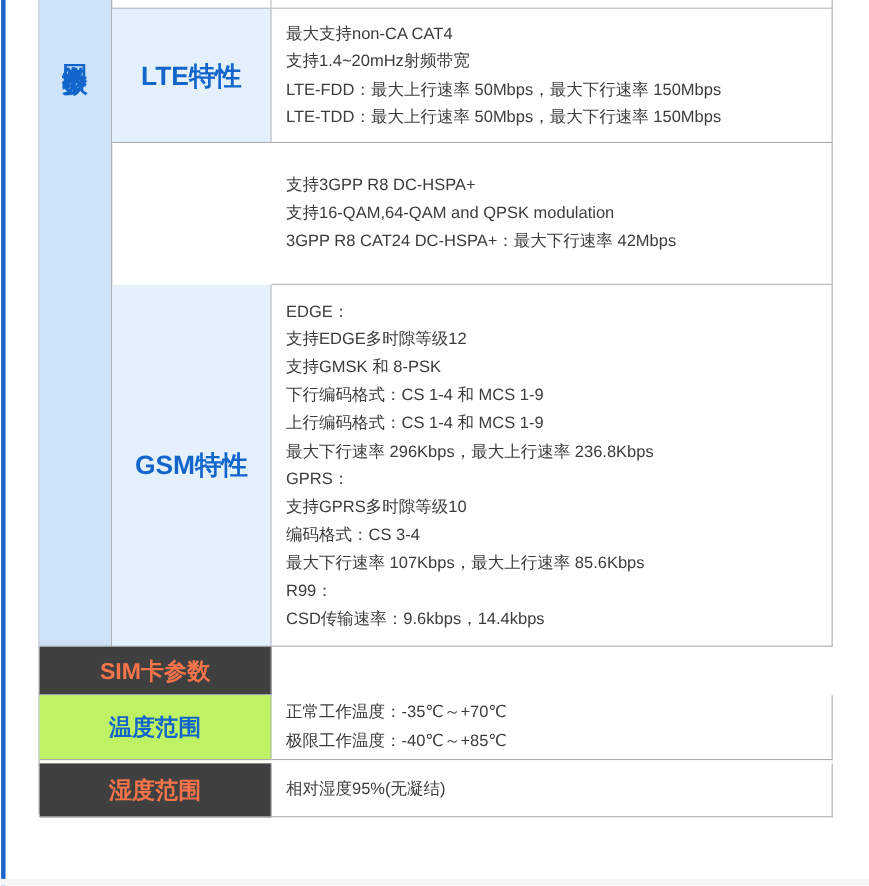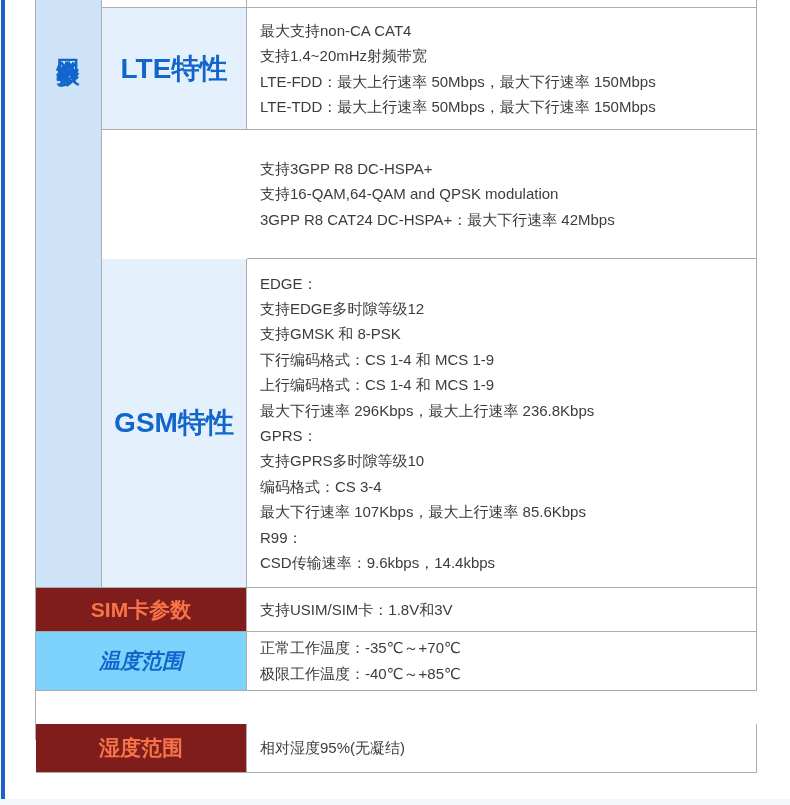--- a/index.html
+++ b/index.html
@@ -23,33 +23,33 @@
            font-size:23px; font-weight:bold; color:#1266cb; letter-spacing:2px; line-height:24px; }
 
   
   .sliver { top:0; height:8px; background:#ffffff; }
   .sliver-label { left:66px; width:145px; }
   .sliver-content { left:211px; width:510px; }
 
   
   .label-cell { left:66px; width:145px; background:#e4f0fc;
                 display:flex; align-items:center; justify-content:center;
-                font-size:28px; font-weight:bold; color:#1266cb; }
+                font-size:24px; font-weight:bold; color:#1266cb; }
   .r0 { top:8px;  height:122px; }
   .r1 { top:130px; height:129px; }
   .r2 { top:259px; height:329px; }
   .r3 { top:588px; height:44px; }
   .r4 { top:632px; height:59px; }
-  .r5 { top:724px; height:49px; }
+  .r5 { top:694px; height:49px; }
 
   
   .header-cell { left:0; width:211px; display:flex; align-items:center; justify-content:center;
                  font-size:21px; font-weight:bold; }
-  .hdr-orange { background:#7f1d1d; color:#f7744a; }
-  .hdr-blue   { background:#7dd3fc; color:#1266cb;font-style:italic; }
+  .hdr-orange { background:#404040; color:#f7744a; }
+  .hdr-blue   { background:#bef264; color:#1266cb; }
 
   
   .content-cell { left:211px; width:510px; background:#ffffff;
                   display:flex; flex-direction:column; justify-content:center;
                   padding-left:13px; color:#3c3c3c; font-size:15px; }
   .content-cell .line { line-height:25.4px; white-space:nowrap; }
   .content-cell.loose .line { line-height:26px; }
 
   .bottom-strip { position:absolute; left:0; top:799px; width:790px; height:6px; background:#f5f6f8; }
 </style>
@@ -92,23 +92,20 @@
       <div class="line">最大下行速率 296Kbps，最大上行速率 236.8Kbps</div>
       <div class="line">GPRS：</div>
       <div class="line">支持GPRS多时隙等级10</div>
       <div class="line">编码格式：CS 3-4</div>
       <div class="line">最大下行速率 107Kbps，最大上行速率 85.6Kbps</div>
       <div class="line">R99：</div>
       <div class="line">CSD传输速率：9.6kbps，14.4kbps</div>
     </div>
 
     <div class="cell header-cell hdr-orange bordered r3">SIM卡参数</div>
-    <div class="cell content-cell bordered r3">
-      <div class="line">支持USIM/SIM卡：1.8V和3V</div>
-    </div>
 
     <div class="cell header-cell hdr-blue bordered r4">温度范围</div>
     <div class="cell content-cell loose bordered r4">
       <div class="line">正常工作温度：-35℃～+70℃</div>
       <div class="line">极限工作温度：-40℃～+85℃</div>
     </div>
 
     <div class="cell header-cell hdr-orange bordered r5">湿度范围</div>
     <div class="cell content-cell bordered r5">
       <div class="line">相对湿度95%(无凝结)</div>

